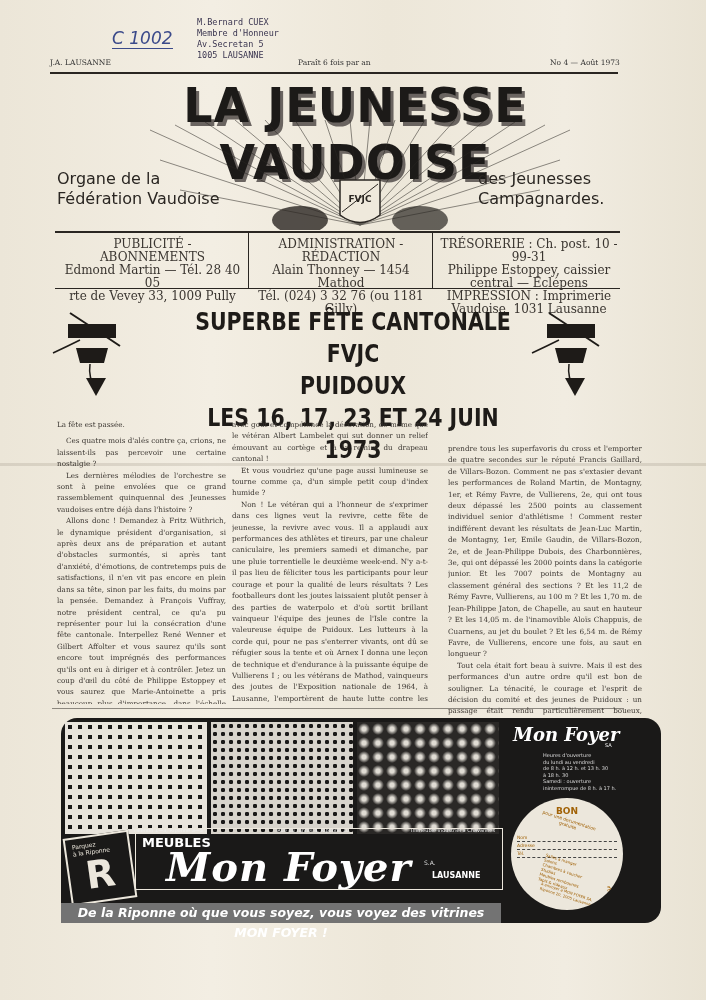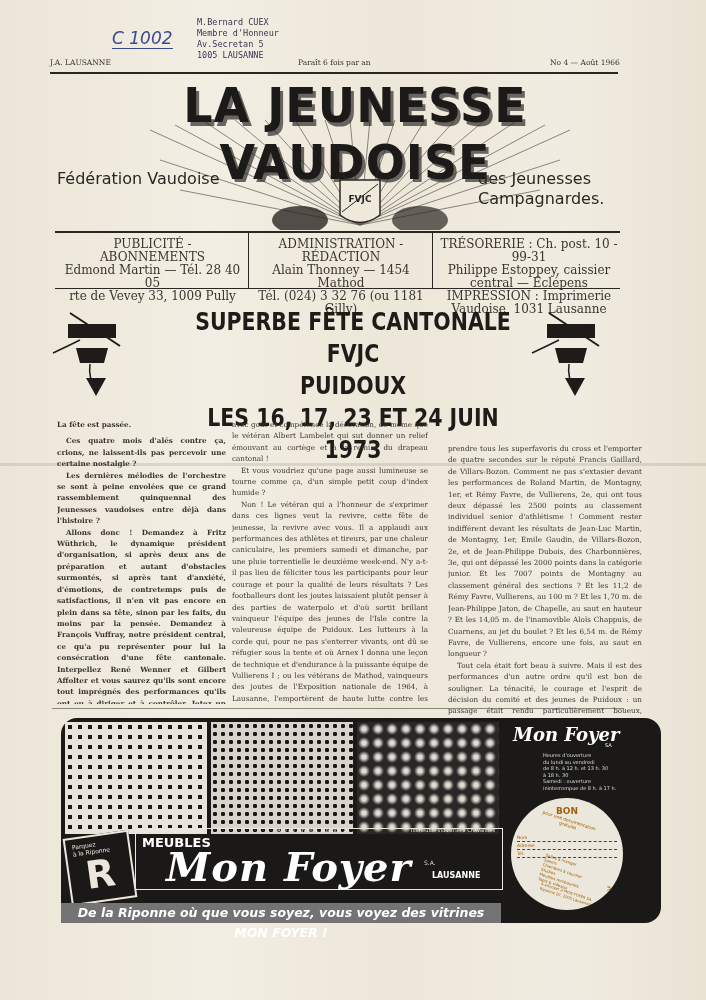--- a/index.html
+++ b/index.html
@@ -33,21 +33,21 @@
 <div class="abs hand">C 1002</div>
 <div class="abs addr">
   <div>M.Bernard CUEX</div>
   <div>Membre d'Honneur</div>
   <div>Av.Secretan 5</div>
   <div>1005 LAUSANNE</div>
 </div>
 
 <div class="abs topline" style="left:50px;">J.A. LAUSANNE</div>
 <div class="abs topline" style="left:298px;">Paraît 6 fois par an</div>
-<div class="abs topline" style="left:550px;">No 4 — Août 1966</div>
+<div class="abs topline" style="left:550px;">No 4 — Août 1973</div>
 <div class="rule" style="left:50px;top:72px;width:568px;height:1.5px;"></div>
 
 <div class="abs masthead">LA JEUNESSE VAUDOISE</div>
 <svg class="abs rays" viewBox="0 0 420 110">
   <g stroke="#2a2622" stroke-width="0.7" fill="none" opacity="0.75">
     <line x1="210" y1="105" x2="0" y2="10"></line>
       <line x1="210" y1="105" x2="25" y2="5"></line>
     <line x1="210" y1="105" x2="55" y2="2"></line>
       <line x1="210" y1="105" x2="85" y2="0"></line>
     <line x1="210" y1="105" x2="115" y2="0"></line>
@@ -67,20 +67,21 @@
     <line x1="210" y1="105" x2="30" y2="70"></line>
       <line x1="210" y1="105" x2="390" y2="70"></line>
   </g>
   <ellipse cx="150" cy="100" rx="28" ry="14" fill="#2a2622" opacity="0.8"></ellipse>
   <ellipse cx="270" cy="100" rx="28" ry="14" fill="#2a2622" opacity="0.7"></ellipse>
   <path d="M190 60 L230 60 L230 95 Q210 110 190 95 Z" fill="#efe9dc" stroke="#2a2622" stroke-width="1.5"></path>
   <line x1="192" y1="92" x2="228" y2="64" stroke="#2a2622" stroke-width="1"></line>
   <text x="210" y="82" font-size="9" text-anchor="middle" fill="#2a2622" font-family="DejaVu Sans, sans-serif" font-weight="bold">FVJC</text>
 </svg>
 <div class="abs sub" style="left:57px;top:169px;">
+  <div>Organe de la</div>
   <div>Fédération Vaudoise</div>
 </div>
 <div class="abs sub" style="left:478px;top:169px;text-align:left;width:128px;">
   <div>des Jeunesses</div>
   <div>Campagnardes.</div>
 </div>
 
 <div class="rule" style="left:55px;top:231px;width:565px;height:2px;"></div>
 <div class="rule" style="left:55px;top:288px;width:565px;height:1.2px;"></div>
 <div class="rule" style="left:248px;top:233px;width:1px;height:55px;"></div>
@@ -116,21 +117,21 @@
 </div>
 <svg class="abs" style="left:527px;top:308px;" width="90" height="95" viewBox="0 0 90 95">
   <path d="M22 5 Q45 20 72 38" stroke="#1e1b18" stroke-width="2" fill="none"></path>
   <rect x="20" y="16" width="48" height="14" fill="#1e1b18"></rect>
   <path d="M5 45 Q20 38 32 32" stroke="#1e1b18" stroke-width="1.5" fill="none"></path>
   <path d="M28 40 L60 40 L56 55 L32 55 Z" fill="#1e1b18"></path>
   <path d="M42 56 Q40 70 48 82" stroke="#1e1b18" stroke-width="1.5" fill="none"></path>
   <path d="M38 70 L58 70 L48 88 Z" fill="#1e1b18"></path>
 </svg>
 
-<div class="abs col" style="left:57px;width:169px;height:285px;overflow:hidden;font-weight:bold;">
+<div class="abs col" style="left:57px;width:169px;height:285px;overflow:hidden;">
   <p style="text-indent:0;margin-bottom:5px;">La fête est passée.</p>
   <p>Ces quatre mois d'alés contre ça, crions, ne laissent-ils pas percevoir une certaine nostalgie ?</p>
   <p>Les dernières mélodies de l'orchestre se sont à peine envolées que ce grand rassemblement quinquennal des Jeunesses vaudoises entre déjà dans l'histoire ?</p>
   <p>Allons donc ! Demandez à Fritz Wüthrich, le dynamique président d'organisation, si après deux ans de préparation et autant d'obstacles surmontés, si après tant d'anxiété, d'émotions, de contretemps puis de satisfactions, il n'en vit pas encore en plein dans sa tête, sinon par les faits, du moins par la pensée. Demandez à François Vuffray, notre président central, ce qu'a pu représenter pour lui la consécration d'une fête cantonale. Interpellez René Wenner et Gilbert Affolter et vous saurez qu'ils sont encore tout imprégnés des performances qu'ils ont eu à diriger et à contrôler. Jetez un coup d'œil du côté de Philippe Estoppey et vous saurez que Marie-Antoinette a pris beaucoup plus d'importance, dans l'échelle des valeurs, que la trésorerie de notre grande manifestation, et tant pis du sang-froid. Admirez enfin Claude Monnier, ce chef de chancellerie qui ne chancela point devant l'abondance de la matière et surtout, devant ses deux sympathiques secrétaires qui répondaient aux noms charmants de Janine et de Marlène ! Remerciez encore Mme Lucie Ponard, qui dirigea</p>
 </div>
 <div class="abs col" style="left:232px;width:196px;height:285px;overflow:hidden;">
   <p style="text-indent:0;">avec goût et compétence la décoration, de même que le vétéran Albert Lambelet qui sut donner un relief émouvant au cortège et à la remise du drapeau cantonal !</p>
   <p>Et vous voudriez qu'une page aussi lumineuse se tourne comme ça, d'un simple petit coup d'index humide ?</p>
   <p>Non ! Le vétéran qui a l'honneur de s'exprimer dans ces lignes veut la revivre, cette fête de jeunesse, la revivre avec vous. Il a applaudi aux performances des athlètes et tireurs, par une chaleur caniculaire, les premiers samedi et dimanche, par une pluie torrentielle le deuxième week-end. N'y a-t-il pas lieu de féliciter tous les participants pour leur courage et pour la qualité de leurs résultats ? Les footballeurs dont les joutes laissaient plutôt penser à des parties de waterpolo et d'où sortit brillant vainqueur l'équipe des jeunes de l'Isle contre la valeureuse équipe de Puidoux. Les lutteurs à la corde qui, pour ne pas s'enterrer vivants, ont dû se réfugier sous la tente et où Arnex I donna une leçon de technique et d'endurance à la puissante équipe de Vullierens I ; ou les vétérans de Mathod, vainqueurs des joutes de l'Exposition nationale de 1964, à Lausanne, l'emportèrent de haute lutte contre les vétérans de Puidoux. En parlant de lutte, rappelons aussi que les amateurs de la sciure durent également chercher refuge sous la tente pour se livrer à de belles empoignades. L'on vit Michel Glauser, du Champvent, sur-</p>
 </div>

